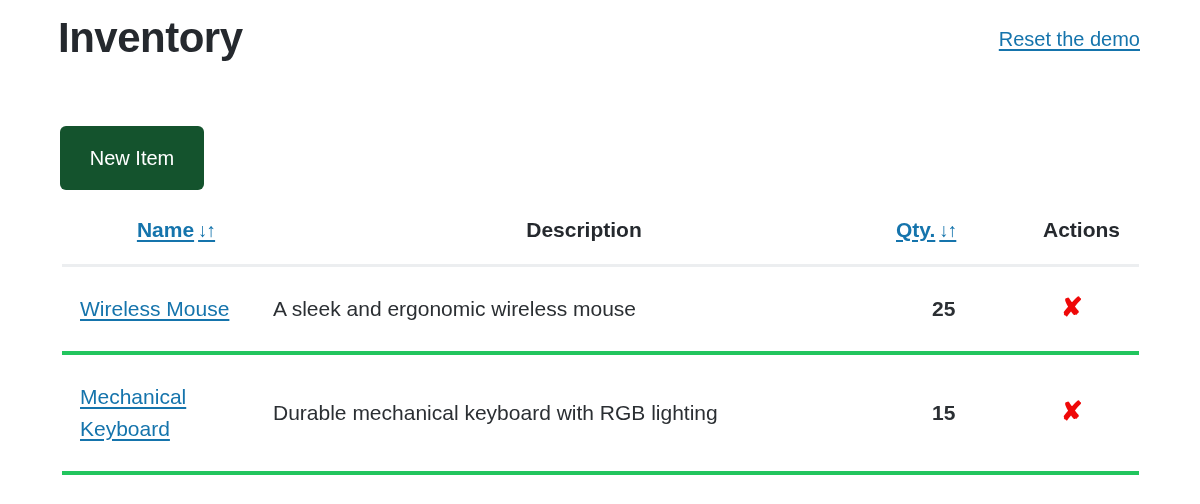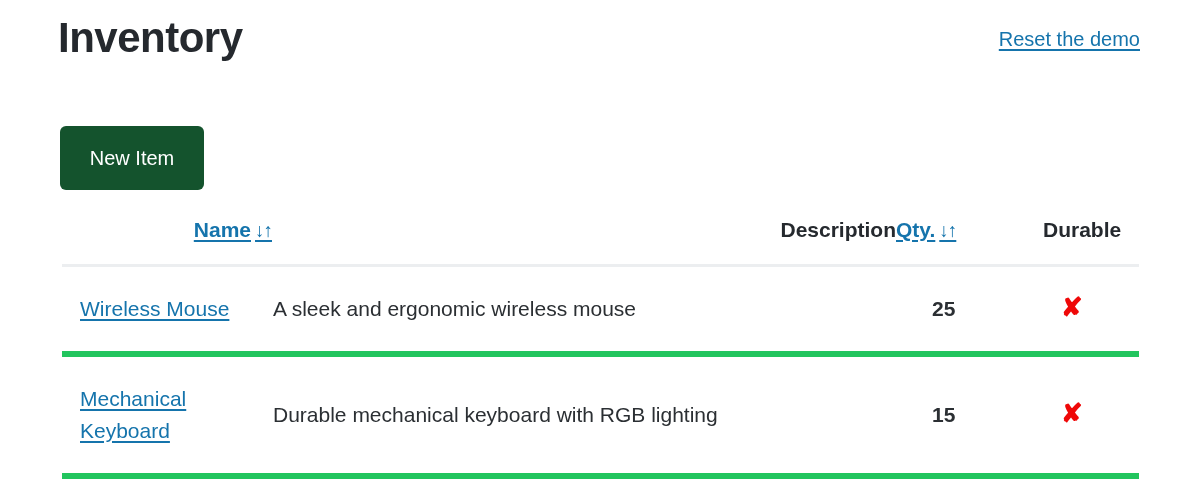--- a/index.html
+++ b/index.html
@@ -115,21 +115,21 @@
     width: 1077px;
     border-collapse: collapse;
     table-layout: fixed;
   }
   .inv-table col.c-name   { width: 210px; }
   .inv-table col.c-desc   { width: 624px; }
   .inv-table col.c-qty    { width: 123px; }
   .inv-table col.c-act    { width: 120px; }
 
   .inv-table thead th {
-    text-align: right;
+    text-align: center;
     font-size: 21px;
     font-weight: bold;
     color: #25292e;
     padding: 0 0 22px 0;
     vertical-align: bottom;
     white-space: nowrap;
   }
   .inv-table thead tr { border-bottom: 3px solid #eceef0; }
   .inv-table thead th.th-name { padding-left: 18px; }
   .inv-table thead th.th-qty  { text-align: left; padding-left: 0; }
@@ -146,21 +146,21 @@
   .sort-arrows {
     font-size: 19px;
     letter-spacing: -1px;
     margin-left: 4px;
   }
 
   .inv-table tbody td {
     font-size: 21px;
     color: #2b2f33;
     padding: 26px 0 26px 0;
-    border-bottom: 6px solid #22c55e;
+    border-bottom: 4px solid #22c55e;
     vertical-align: middle;
     line-height: 32px;
   }
   .inv-table tbody td.td-name { padding-left: 18px; }
   .inv-table tbody td.td-desc { padding-left: 1px; }
   .inv-table tbody td.td-qty  { padding-left: 36px; font-weight: bold; }
   .inv-table tbody td.td-act  { padding-left: 42px; }
 
   .row-tall td { padding-top: 20px; padding-bottom: 20px; }
 
@@ -203,21 +203,21 @@
     </colgroup>
     <thead>
       <tr>
         <th class="th-name">
           <span class="sort-link"><span>Name</span><span class="sort-arrows">↓↑</span></span>
         </th>
         <th class="th-desc">Description</th>
         <th class="th-qty">
           <span class="sort-link"><span>Qty.</span><span class="sort-arrows">↓↑</span></span>
         </th>
-        <th class="th-act">Durable</th>
+        <th class="th-act">Actions</th>
       </tr>
     </thead>
     <tbody>
       <tr>
         <td class="td-name">
           <a class="item-link">Wireless Mouse</a>
         </td>
         <td class="td-desc">A sleek and ergonomic wireless mouse</td>
         <td class="td-qty">25</td>
         <td class="td-act">

